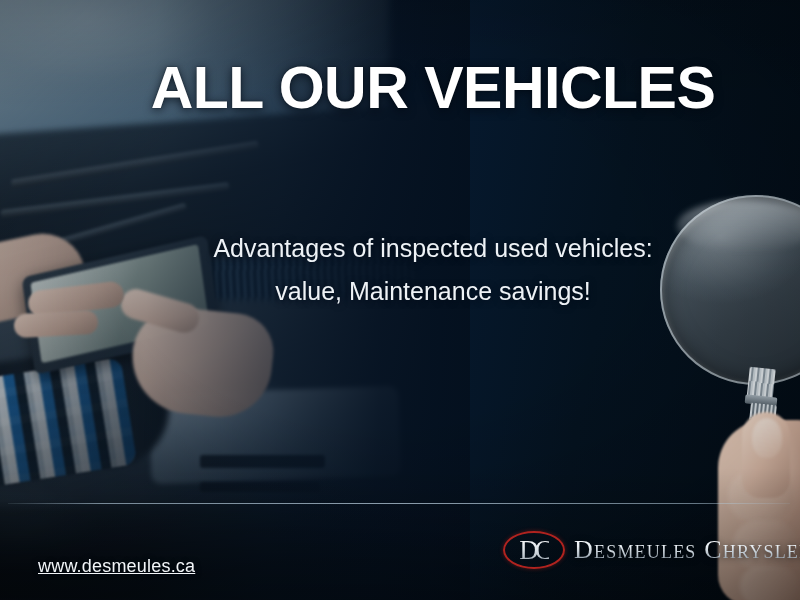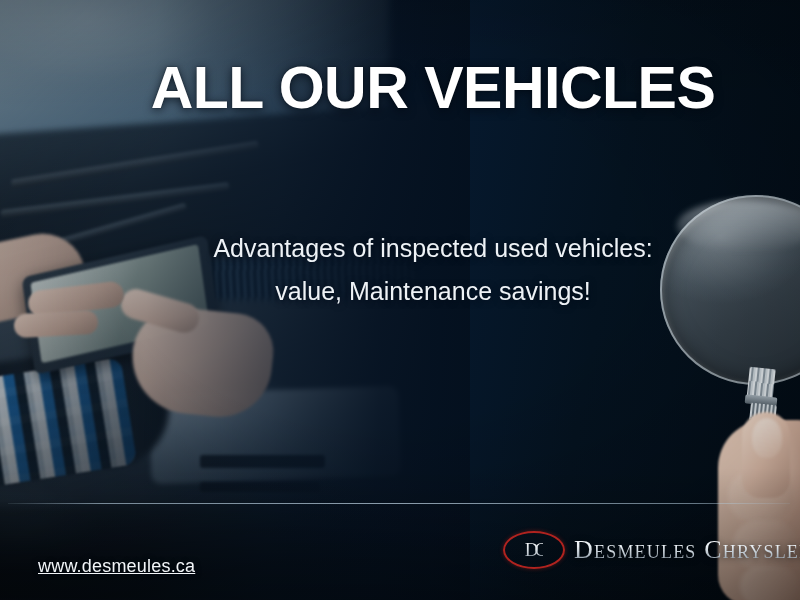--- a/index.html
+++ b/index.html
@@ -356,21 +356,21 @@
   }
   .logo-monogram .ring {
     position:absolute; inset:0;
     border:2px solid #b0231f;
     border-radius:50%;
     box-shadow:0 0 4px rgba(180,30,25,.45);
   }
   .logo-monogram .mono-text {
     position:relative;
     font-family:"Liberation Serif", serif;
-    font-size:19px;
+    font-size:27px;
     letter-spacing:-4px;
     background:linear-gradient(180deg,#ffffff 0%,#dfe5ea 45%,#8e9aa5 100%);
     -webkit-background-clip:text;
     background-clip:text;
     color:transparent;
     text-shadow:none;
   }
   .logo-wordmark {
     font-family:"Liberation Serif", serif;
     font-size:26px;

